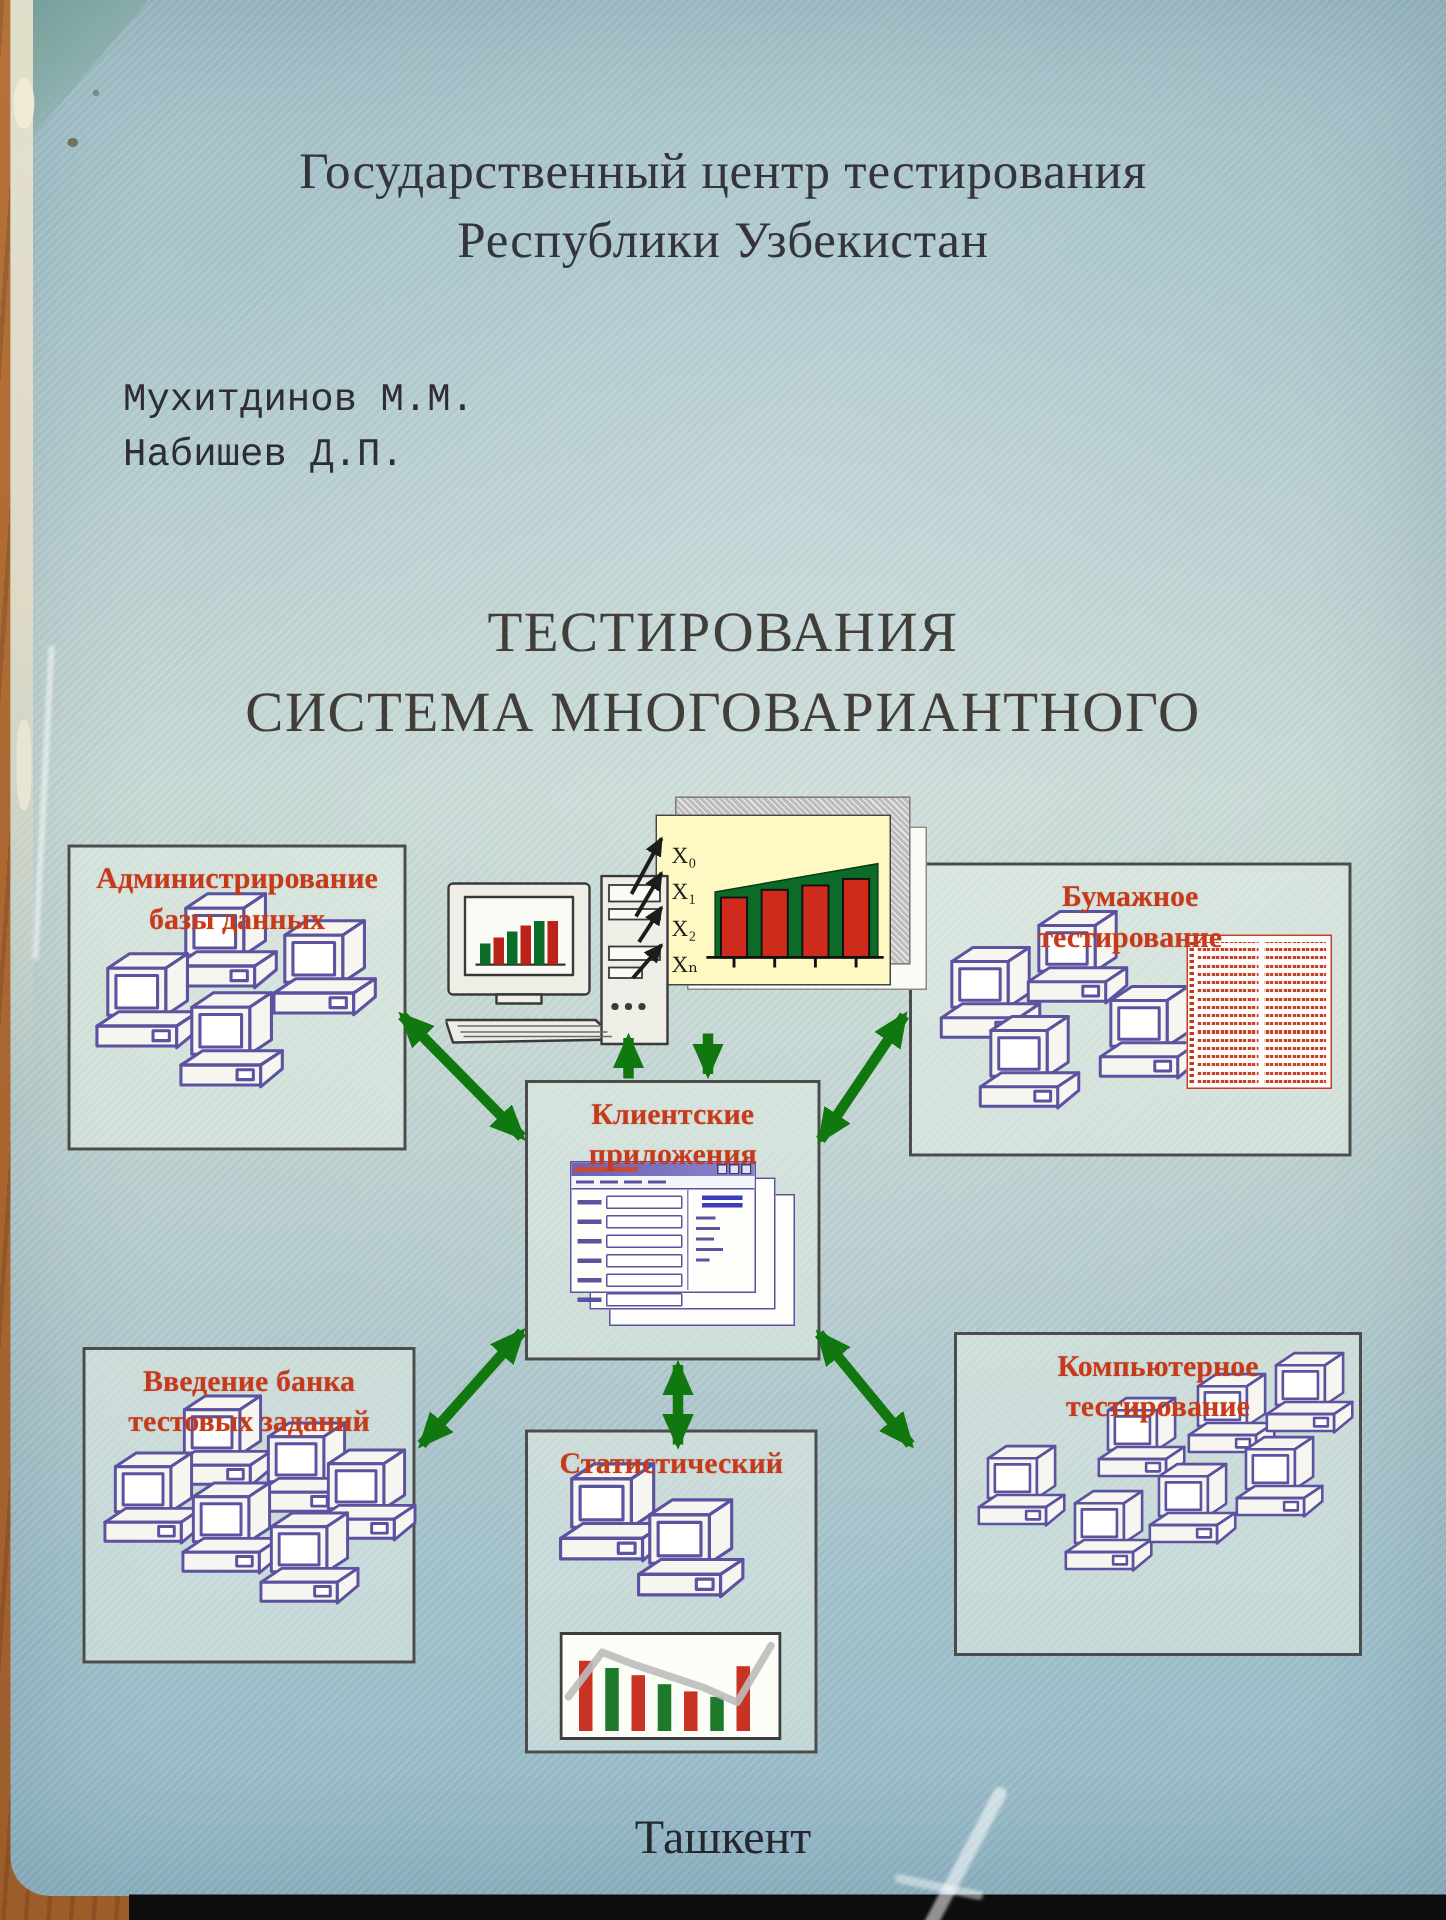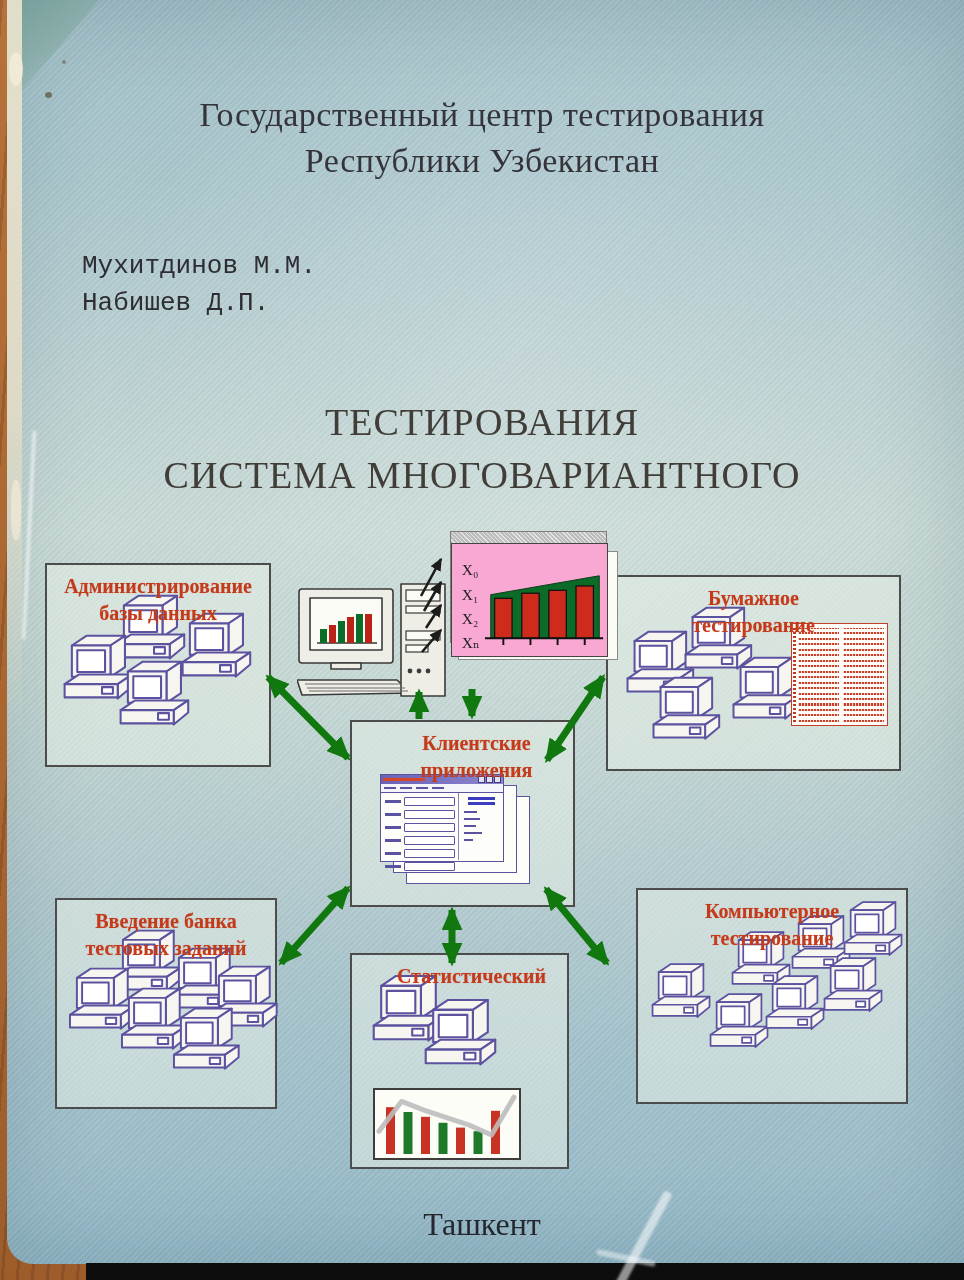--- a/index.html
+++ b/index.html
@@ -53,35 +53,35 @@
     font-size:38px;line-height:53px;color:#413d38;letter-spacing:1px;}
   .city{position:absolute;left:0;right:0;top:1206px;text-align:center;font-size:32px;color:#25272e;}
 
   
   .nbox{position:absolute;border:2px solid #4c4c4c;background:rgba(230,238,230,0.55);}
   .nlabel{position:relative;z-index:3;text-align:center;font-weight:bold;
     font-size:20px;line-height:27px;color:#c43a1a;padding-top:8px;
     text-shadow:0 0 1px rgba(196,58,26,.35);}
   #box-admin {left:45px; top:563px; width:222px; height:200px;}
   #box-paper {left:606px;top:575px; width:291px; height:192px;}
-  #box-client{left:350px;top:720px; width:193px; height:183px;padding-left:28px;}
+  #box-client{left:350px;top:720px; width:193px; height:183px;}
   #box-bank  {left:55px; top:898px; width:218px; height:207px;}
-  #box-stats {left:350px;top:953px; width:191px; height:212px;padding-left:24px;}
+  #box-stats {left:350px;top:953px; width:191px; height:212px;}
   #box-comp  {left:636px;top:888px; width:268px; height:212px;}
 
   .pc{position:absolute;z-index:1;}
   .pc svg{display:block;}
 
   
   .server-ill{position:absolute;left:297px;top:583px;width:152px;height:118px;z-index:2;}
   .sheet-back{position:absolute;left:458px;top:551px;width:158px;height:107px;background:#fbfbf6;border:1px solid #8a8a8a;}
   .sheet-gray{position:absolute;left:450px;top:531px;width:155px;height:110px;background:#c9c9c9;
     border:1px solid #7c7c7c;
     background-image:repeating-linear-gradient(45deg,rgba(255,255,255,.5) 0 1px,rgba(0,0,0,.06) 1px 3px);}
-  .chart-panel{position:absolute;left:451px;top:543px;width:155px;height:112px;background:#f9a8d4;border:1.5px solid #444;}
+  .chart-panel{position:absolute;left:437px;top:543px;width:155px;height:112px;background:#fef9c3;border:1.5px solid #444;}
   .chart-panel svg{display:block;}
 
   
   .win-stack{position:absolute;left:28px;top:52px;width:150px;height:112px;}
   .win{position:absolute;background:#fdfdfa;border:1.5px solid #5b52a0;}
   .win.back2{left:26px;top:22px;width:122px;height:86px;}
   .win.back1{left:13px;top:11px;width:122px;height:86px;}
   .win.front{left:0;top:0;width:122px;height:86px;}
   .titlebar{height:9px;background:linear-gradient(90deg,#6a62b5,#8d86cc);display:flex;align-items:center;justify-content:space-between;padding:0 2px;}
   .t-red{width:42px;height:3px;background:#d6472a;}

